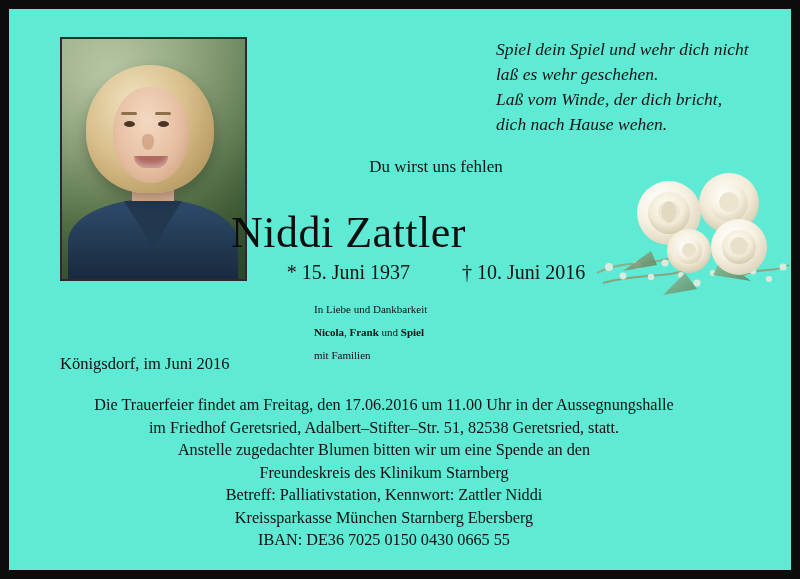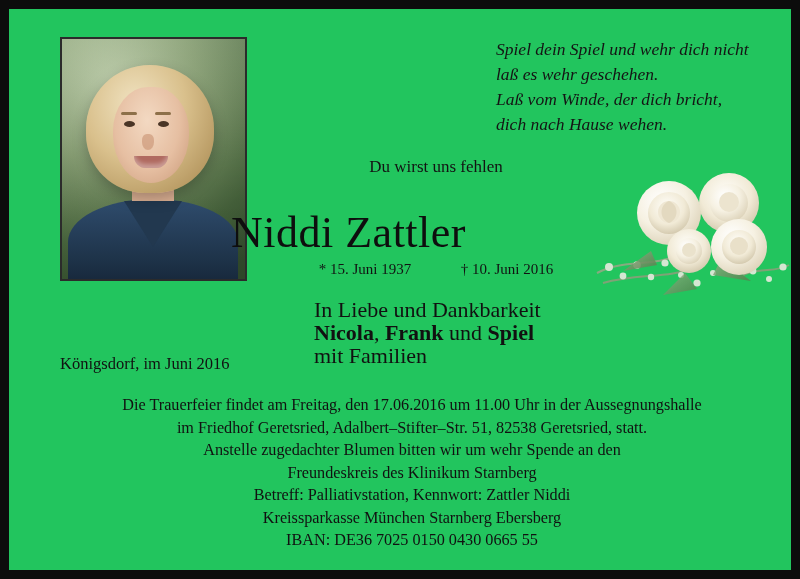--- a/index.html
+++ b/index.html
@@ -19,21 +19,21 @@
     width: 800px;
     height: 579px;
     box-sizing: border-box;
     border: 9px solid #0c0c0c;
     background: #ffffff;
   }
   .inner {
     position: relative;
     width: 100%;
     height: 100%;
-    background: #22c55e;
+    background: #5eead4;
     text-decoration: underline;
   }
 
   
   .photo-frame {
     position: absolute;
     left: 51px;
     top: 28px;
     width: 183px;
     height: 240px;
@@ -182,48 +182,48 @@
     font-size: 44px;
     letter-spacing: 0.5px;
     color: #0e0e0e;
   }
   .dates {
     position: absolute;
     left: 222px;
     top: 252px;
     width: 410px;
     text-align: center;
-    font-size: 15px;
+    font-size: 20px;
     color: #121212;
   }
   .dates .gap { display: inline-block; width: 42px; }
 
   .thanks {
     position: absolute;
     left: 305px;
     top: 289px;
     width: 340px;
-    font-size: 22px;
+    font-size: 11px;
     line-height: 23px;
     color: #111111;
   }
   .thanks b { font-weight: bold; }
 
   .place {
     position: absolute;
     left: 51px;
     top: 345px;
     font-size: 16.5px;
     color: #111111;
   }
 
   
   .bottom {
     position: absolute;
-    left: 36px;
+    left: 8px;
     top: 385px;
     width: 734px;
     text-align: center;
     font-size: 16.2px;
     line-height: 22.5px;
     color: #111111;
   }
   .bottom div { white-space: nowrap; }
 </style>
 </head>
@@ -336,21 +336,21 @@
         <b>Nicola</b><span>, </span><b>Frank</b><span> und </span><b>Spiel</b>
       </div>
       <div>mit Familien</div>
     </div>
 
     <div class="place">Königsdorf, im Juni 2016</div>
 
     <div class="bottom">
       <div>Die Trauerfeier findet am Freitag, den 17.06.2016 um 11.00 Uhr in der Aussegnungshalle</div>
       <div>im Friedhof Geretsried, Adalbert–Stifter–Str. 51, 82538 Geretsried, statt.</div>
-      <div>Anstelle zugedachter Blumen bitten wir um wehr Spende an den</div>
+      <div>Anstelle zugedachter Blumen bitten wir um eine Spende an den</div>
       <div>Freundeskreis des Klinikum Starnberg</div>
       <div>Betreff: Palliativstation, Kennwort: Zattler Niddi</div>
       <div>Kreissparkasse München Starnberg Ebersberg</div>
       <div>IBAN: DE36 7025 0150 0430 0665 55</div>
     </div>
 
   </div>
 </div>
 
 </body></html>

